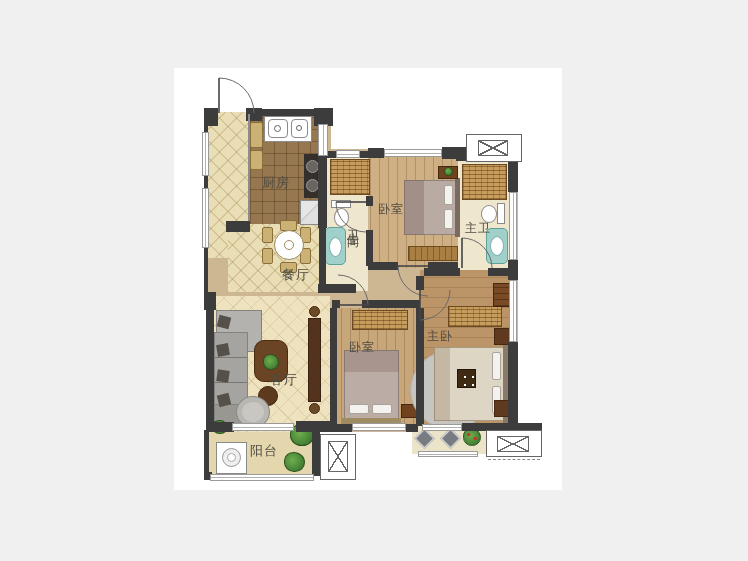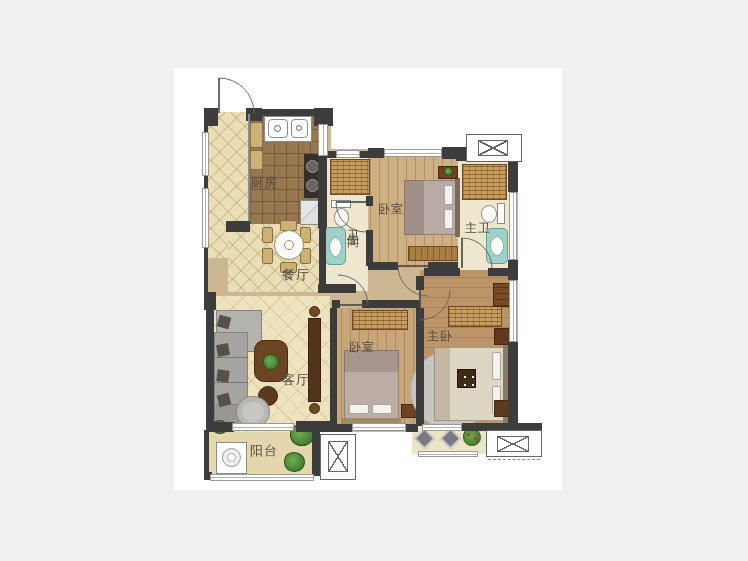--- a/index.html
+++ b/index.html
@@ -237,22 +237,22 @@
     <g stroke="#444" stroke-width="1.6">
       <line x1="219" y1="78" x2="219" y2="113"></line>
       <line x1="366" y1="202" x2="336" y2="202"></line>
       <line x1="428" y1="266" x2="398" y2="266"></line>
       <line x1="338" y1="305" x2="368" y2="305"></line>
       <line x1="462" y1="268" x2="462" y2="238"></line>
       <line x1="420" y1="290" x2="420" y2="320"></line>
     </g>
   </svg>
 
-  <span class="label" style="left:250px;top:176px">厨房</span>
+  <span class="label" style="left:262px;top:176px">厨房</span>
   <span class="label" style="left:282px;top:268px">餐厅</span>
   <span class="label sm vert" style="left:347px;top:220px">卫生间</span>
   <span class="label sm" style="left:378px;top:203px">卧室</span>
   <span class="label sm" style="left:465px;top:222px">主卫</span>
-  <span class="label" style="left:282px;top:373px">客厅</span>
+  <span class="label" style="left:270px;top:373px">客厅</span>
   <span class="label sm" style="left:349px;top:341px">卧室</span>
   <span class="label sm" style="left:427px;top:330px">主卧</span>
   <span class="label" style="left:250px;top:444px">阳台</span>
 </div>
 
 </body></html>

